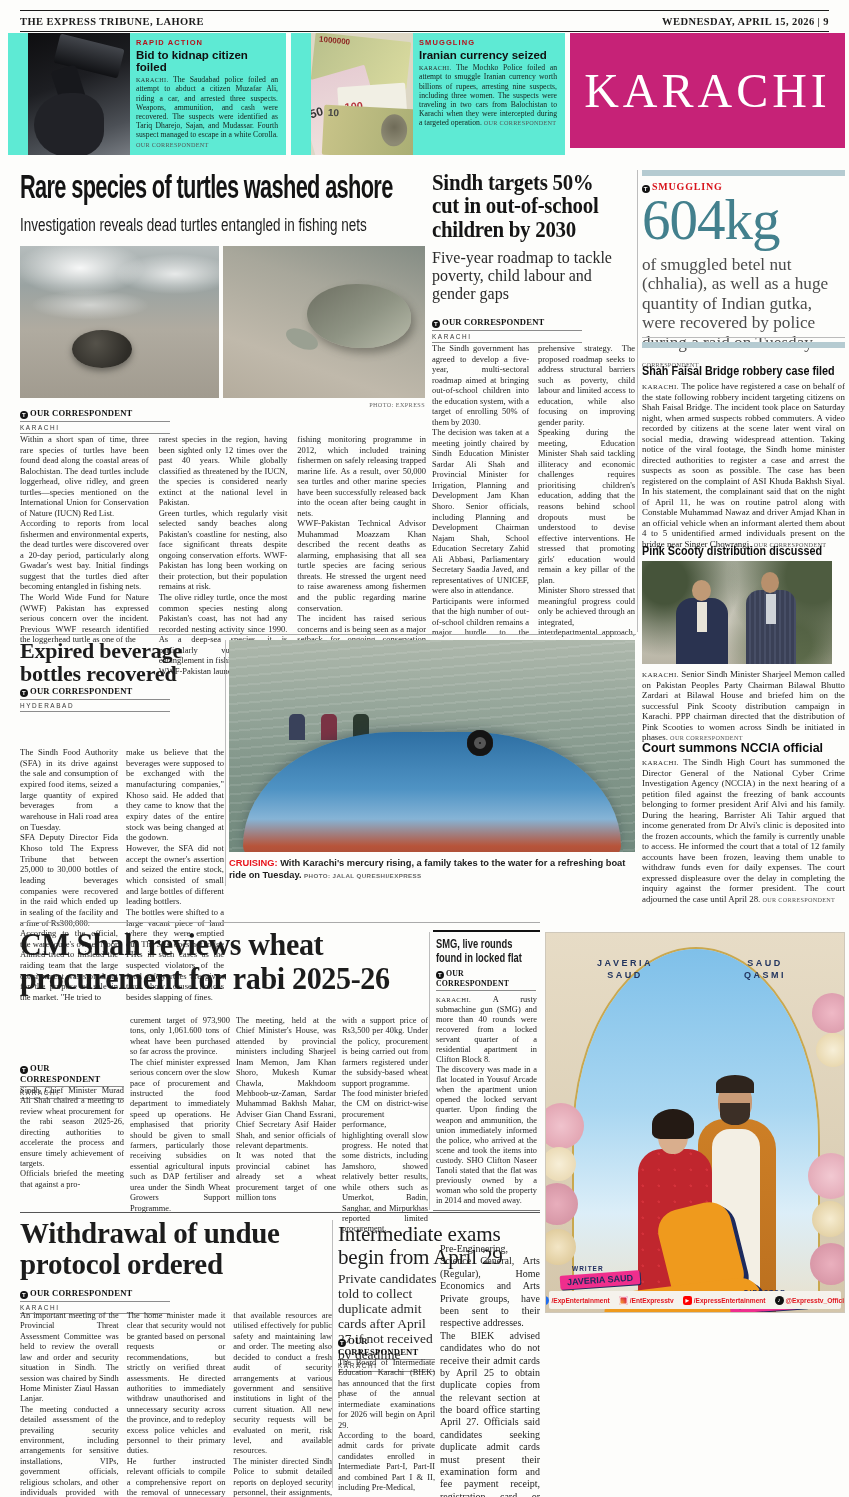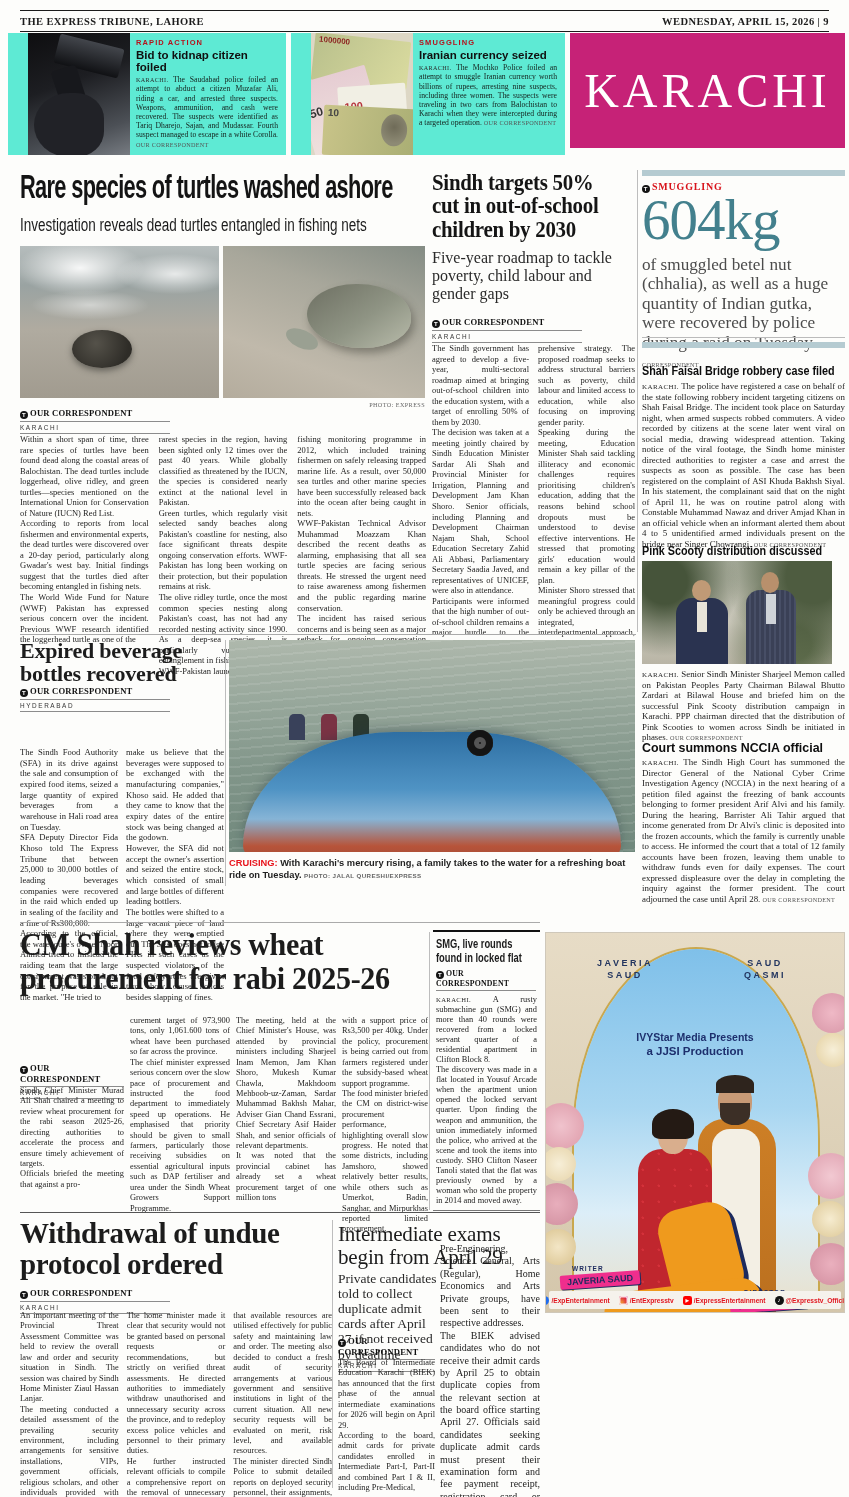--- a/index.html
+++ b/index.html
@@ -406,24 +406,20 @@
     <div class="flower" style="left:-6px;top:296px;width:36px;height:36px;background:radial-gradient(#f3e6c6,#d9c28e);"></div>
     <div class="flower" style="right:-8px;top:60px;width:40px;height:40px;background:radial-gradient(#efb9c6,#d795a6);"></div>
     <div class="flower" style="right:-6px;top:100px;width:34px;height:34px;background:radial-gradient(#f7efd8,#e3cf9f);"></div>
     <div class="flower" style="right:-10px;top:220px;width:46px;height:46px;background:radial-gradient(#f2c9d2,#de9fae);"></div>
     <div class="flower" style="right:-4px;top:268px;width:36px;height:36px;background:radial-gradient(#f6ecd0,#dcc795);"></div>
     <div class="flower" style="right:-8px;top:310px;width:42px;height:42px;background:radial-gradient(#eab0be,#d18d9e);"></div>
     <div class="actor-name" style="left:34px;">JAVERIA
 SAUD</div>
     <div class="actor-name" style="right:34px;">SAUD
 QASMI</div>
-    <div class="presents">
-      <div>IVYStar Media Presents</div>
-      <div class="l2">a JJSI Production</div>
-    </div>
     <div class="man">
       <div class="shawl"></div>
       <div class="kameez"></div>
       <div class="head"></div>
       <div class="hair"></div>
       <div class="beard"></div>
     </div>
     <div class="woman">
       <div class="dress"></div>
       <div class="head"></div>

